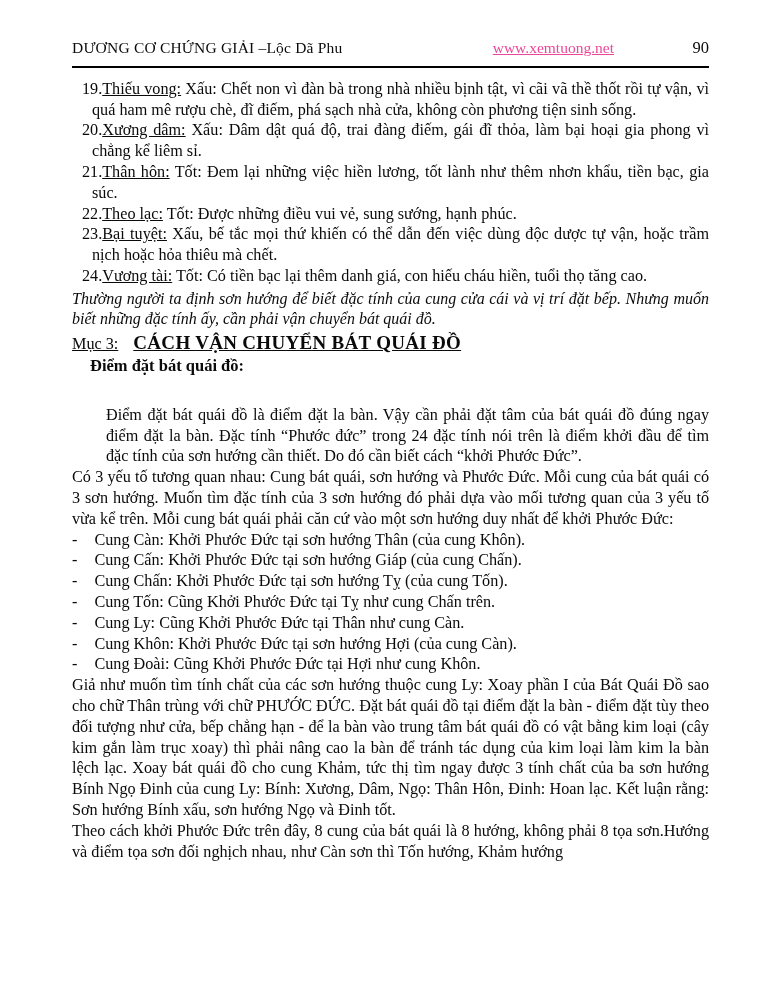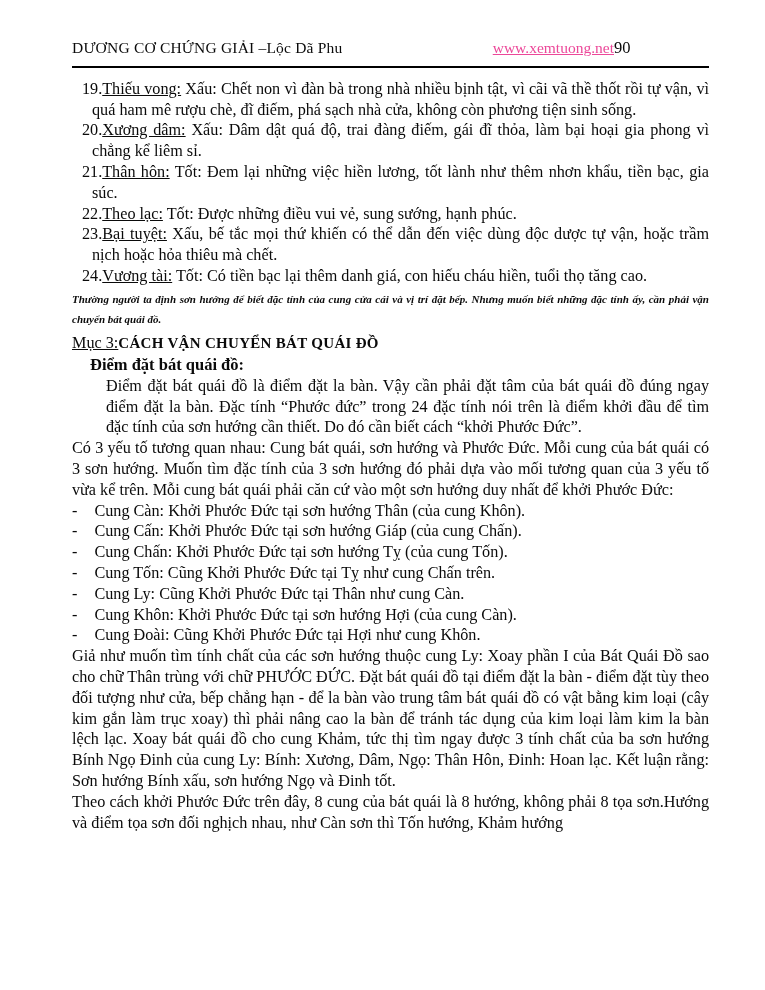--- a/index.html
+++ b/index.html
@@ -10,51 +10,53 @@
     font-family: "Liberation Serif", serif;
     font-size: 16.2px;
     line-height: 20.8px;
     overflow: hidden;
   }
   .page { padding: 38px 56px 8px 72px; }
 
   .header { display: flex; align-items: baseline; font-size: 15.5px; }
   .header-title { flex: 1; letter-spacing: 0.2px; }
   .header-link { color: #ec4899; text-decoration: underline; }
-  .header-page { width: 95px; text-align: left; font-size: 16.5px; }
+  .header-page { width: 95px; text-align: right; font-size: 16.5px; }
   .rule { border-top: 2px solid #000; margin-top: 7px; margin-bottom: 11px; }
 
   .glossary .gitem {
     padding-left: 20px;
     text-indent: -10px;
     text-align: justify;
   }
   .term { text-decoration: underline; }
 
   .note {
-    font-weight: bold;
+    font-weight: normal;
     font-style: italic;
-    font-size: 11px;
+    font-size: 16px;
     line-height: 20.2px;
     text-align: justify;
     margin-top: 2px;
   }
 
   .section-line { margin-top: 4px; margin-bottom: 1px; }
   .section-label { text-decoration: underline; }
   .section-heading {
     font-weight: bold;
-    font-size: 15px;
+    font-size: 19px;
+    margin-left: 15px;
     letter-spacing: 0.3px;
     white-space: nowrap;
+    text-decoration: underline;
   }
   .subheading { font-weight: bold; margin-left: 18px; font-size: 16.5px; }
 
   .para { text-align: justify; }
-  .para-placement { margin-left: 34px; text-align: justify; }
+  .para-placement { margin-left: 34px; text-align: justify; margin-top: 28px; }
 
   .bullets .bullet { padding-left: 27px; text-indent: -27px; }
   .bullets .marker { margin-right: 17px; }
 </style>
 </head>
 <body>
 
 <div class="page">
 
   <div class="header">

